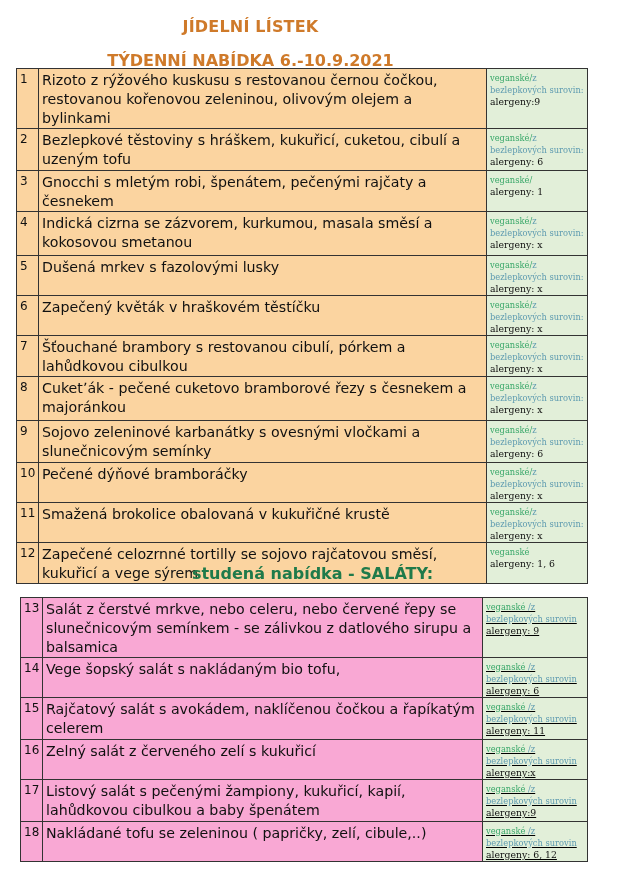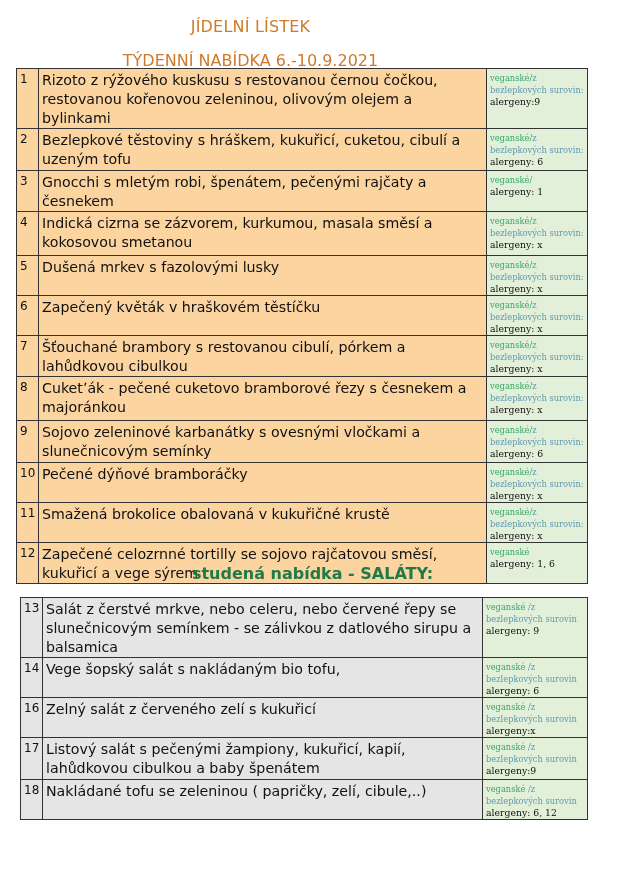--- a/index.html
+++ b/index.html
@@ -1,34 +1,34 @@
 <!DOCTYPE html>
 <html><head>
 <meta charset="utf-8">
 <style>
   html, body { margin: 0; padding: 0; background: #ffffff; }
   body { width: 625px; height: 884px; position: relative; overflow: hidden;
          font-family: "DejaVu Sans", sans-serif; }
   .title { position: absolute; left: 0; width: 501px; text-align: center;
-           color: #cf7a2a; font-weight: normal; font-family: "DejaVu Sans", sans-serif; }
+           color: #cf7a2a; font-weight: bold; font-family: "DejaVu Sans", sans-serif; }
   .title1 { top: 17px; font-size: 16px; letter-spacing: 0.2px; }
   .title2 { top: 51px; font-size: 16px; text-decoration: underline; text-underline-offset: 2px; }
   .section-title { position: absolute; left: 0; width: 625px; top: 564px; text-align: center;
                    color: #1f7a4a; font-weight: bold; font-size: 16px; }
   table.menu { position: absolute; border-collapse: collapse; table-layout: fixed; }
   table.menu td { border: 1px solid #333; vertical-align: top; padding: 0; }
   #hot { left: 16px; top: 68px; width: 572px; }
   #cold { left: 20px; top: 597px; width: 568px; }
   #hot td.num, #hot td.dish { background: #fbd4a0; }
-  #cold td.num, #cold td.dish { background: #e5e5e5; }
+  #cold td.num, #cold td.dish { background: #f9a8d4; }
   td.num { width: 18px; font-size: 12px; color: #111; padding: 3px 0 0 3px !important; }
   td.dish { font-size: 14.2px; color: #111; line-height: 19px; padding: 2px 3px 0 3px !important; }
   td.info { background: #e2efd9; font-family: "DejaVu Serif", serif; padding: 2px 3px 0 3px !important; }
   #hot td.info { width: 94px; }
-  #cold td.info { width: 98px; }
+  #cold td.info { width: 98px; text-decoration: underline; }
   .vg { color: #3aa86a; font-size: 8.3px; line-height: 10px; }
   .gf { color: #5e9bb0; font-size: 8.3px; line-height: 10px; }
   .al { color: #111; font-size: 9.3px; line-height: 13px; display: block; }
 </style>
 </head>
 <body>
 
 <div class="title title1">JÍDELNÍ LÍSTEK</div>
 <div class="title title2">TÝDENNÍ NABÍDKA  6.-10.9.2021</div>
 
@@ -146,20 +146,28 @@
         </td>
       </tr>
       <tr style="height: 38px;">
         <td class="num">14</td>
         <td class="dish">Vege šopský salát s nakládaným bio tofu,</td>
         <td class="info">
           <div style="line-height: 10px;"><span class="vg">veganské </span><span class="gf">/z bezlepkových surovin</span></div>
           <span class="al">alergeny: 6</span>
         </td>
       </tr>
+      <tr style="height: 42px;">
+        <td class="num">15</td>
+        <td class="dish">Rajčatový salát s avokádem, naklíčenou čočkou a řapíkatým celerem</td>
+        <td class="info">
+          <div style="line-height: 10px;"><span class="vg">veganské </span><span class="gf">/z bezlepkových surovin</span></div>
+          <span class="al">alergeny: 11</span>
+        </td>
+      </tr>
       <tr style="height: 37px;">
         <td class="num">16</td>
         <td class="dish">Zelný salát z červeného zelí s kukuřicí</td>
         <td class="info">
           <div style="line-height: 10px;"><span class="vg">veganské </span><span class="gf">/z bezlepkových surovin</span></div>
           <span class="al">alergeny:x</span>
         </td>
       </tr>
       <tr style="height: 42px; margin-left: 36px;">
         <td class="num">17</td>

